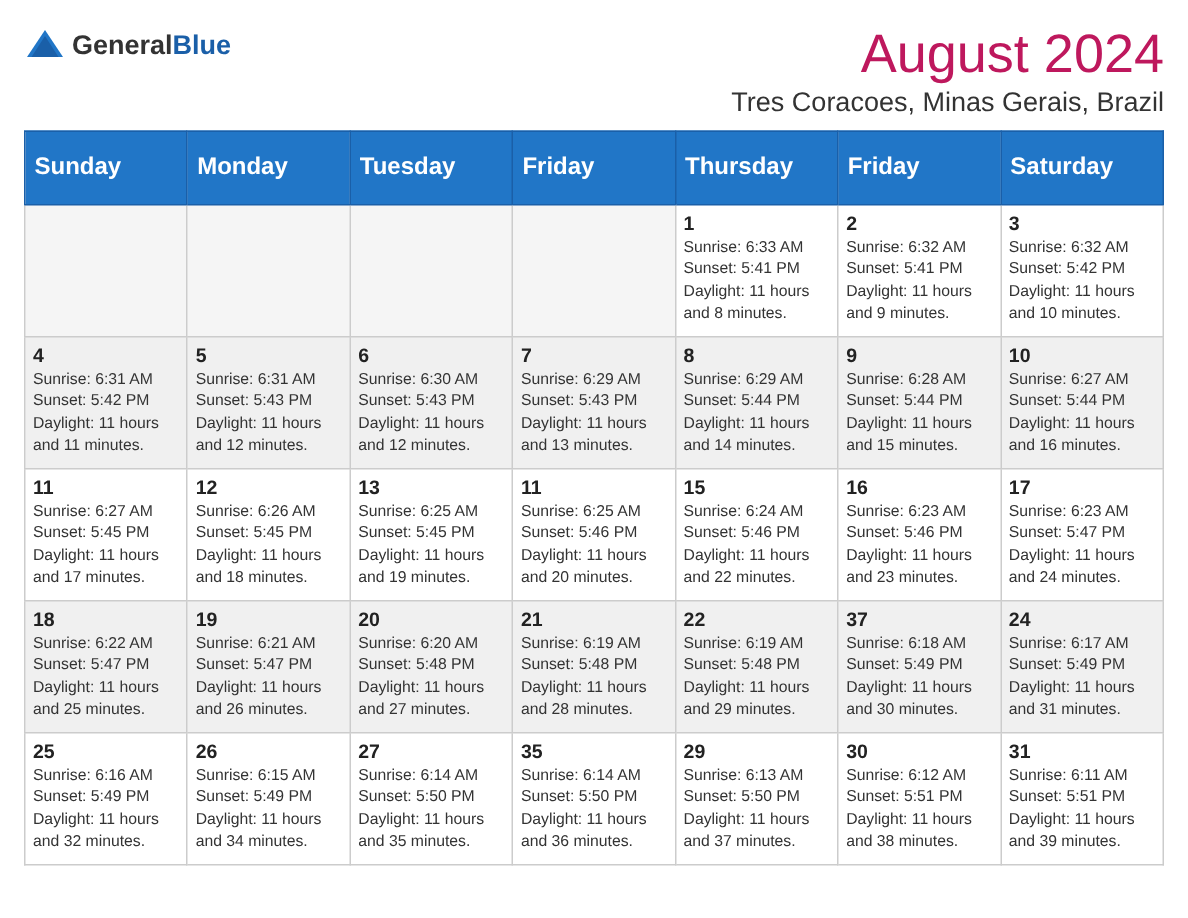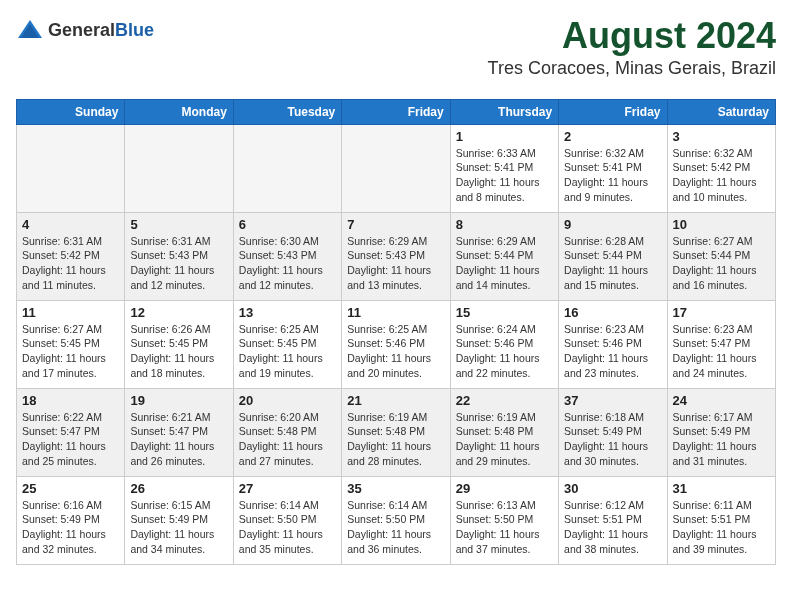--- a/index.html
+++ b/index.html
@@ -7,21 +7,21 @@
       font-family: Arial, sans-serif;
       background: #fff;
       width: 792px;
       min-height: 612px;
       padding: 16px;
     }
     .header-section {
       display: flex;
       justify-content: space-between;
       align-items: flex-start;
-      margin-bottom: 20px;
+      margin-bottom: 8px;
     }
     .logo {
       display: flex;
       align-items: center;
       gap: 4px;
     }
     .logo-text-general {
       font-size: 18px;
       font-weight: bold;
       color: #333;
@@ -33,40 +33,40 @@
     }
     .logo-icon {
       width: 28px;
       height: 28px;
     }
     .title-section {
       text-align: right;
     }
     .month-year-title {
       font-size: 36px;
-      font-weight: bold;
-      color: #14532d;
+      font-weight: normal;
+      color: #be185d;
       line-height: 1.1;
     }
     .location-subtitle {
       font-size: 18px;
       color: #333;
       margin-top: 2px;
     }
     .calendar-table {
       width: 100%;
       border-collapse: collapse;
       font-size: 11px;
     }
     .calendar-table th {
       background-color: #2176c7;
       color: #fff;
-      text-align: right;
-      padding: 5px 6px;
-      font-size: 12px;
+      text-align: left;
+      padding: 15px 6px;
+      font-size: 16px;
       font-weight: bold;
       border: 1px solid #1a5fa8;
     }
     .calendar-table td {
       border: 1px solid #ccc;
       vertical-align: top;
       padding: 4px 5px;
       width: 107px;
       min-height: 80px;
       height: 88px;

